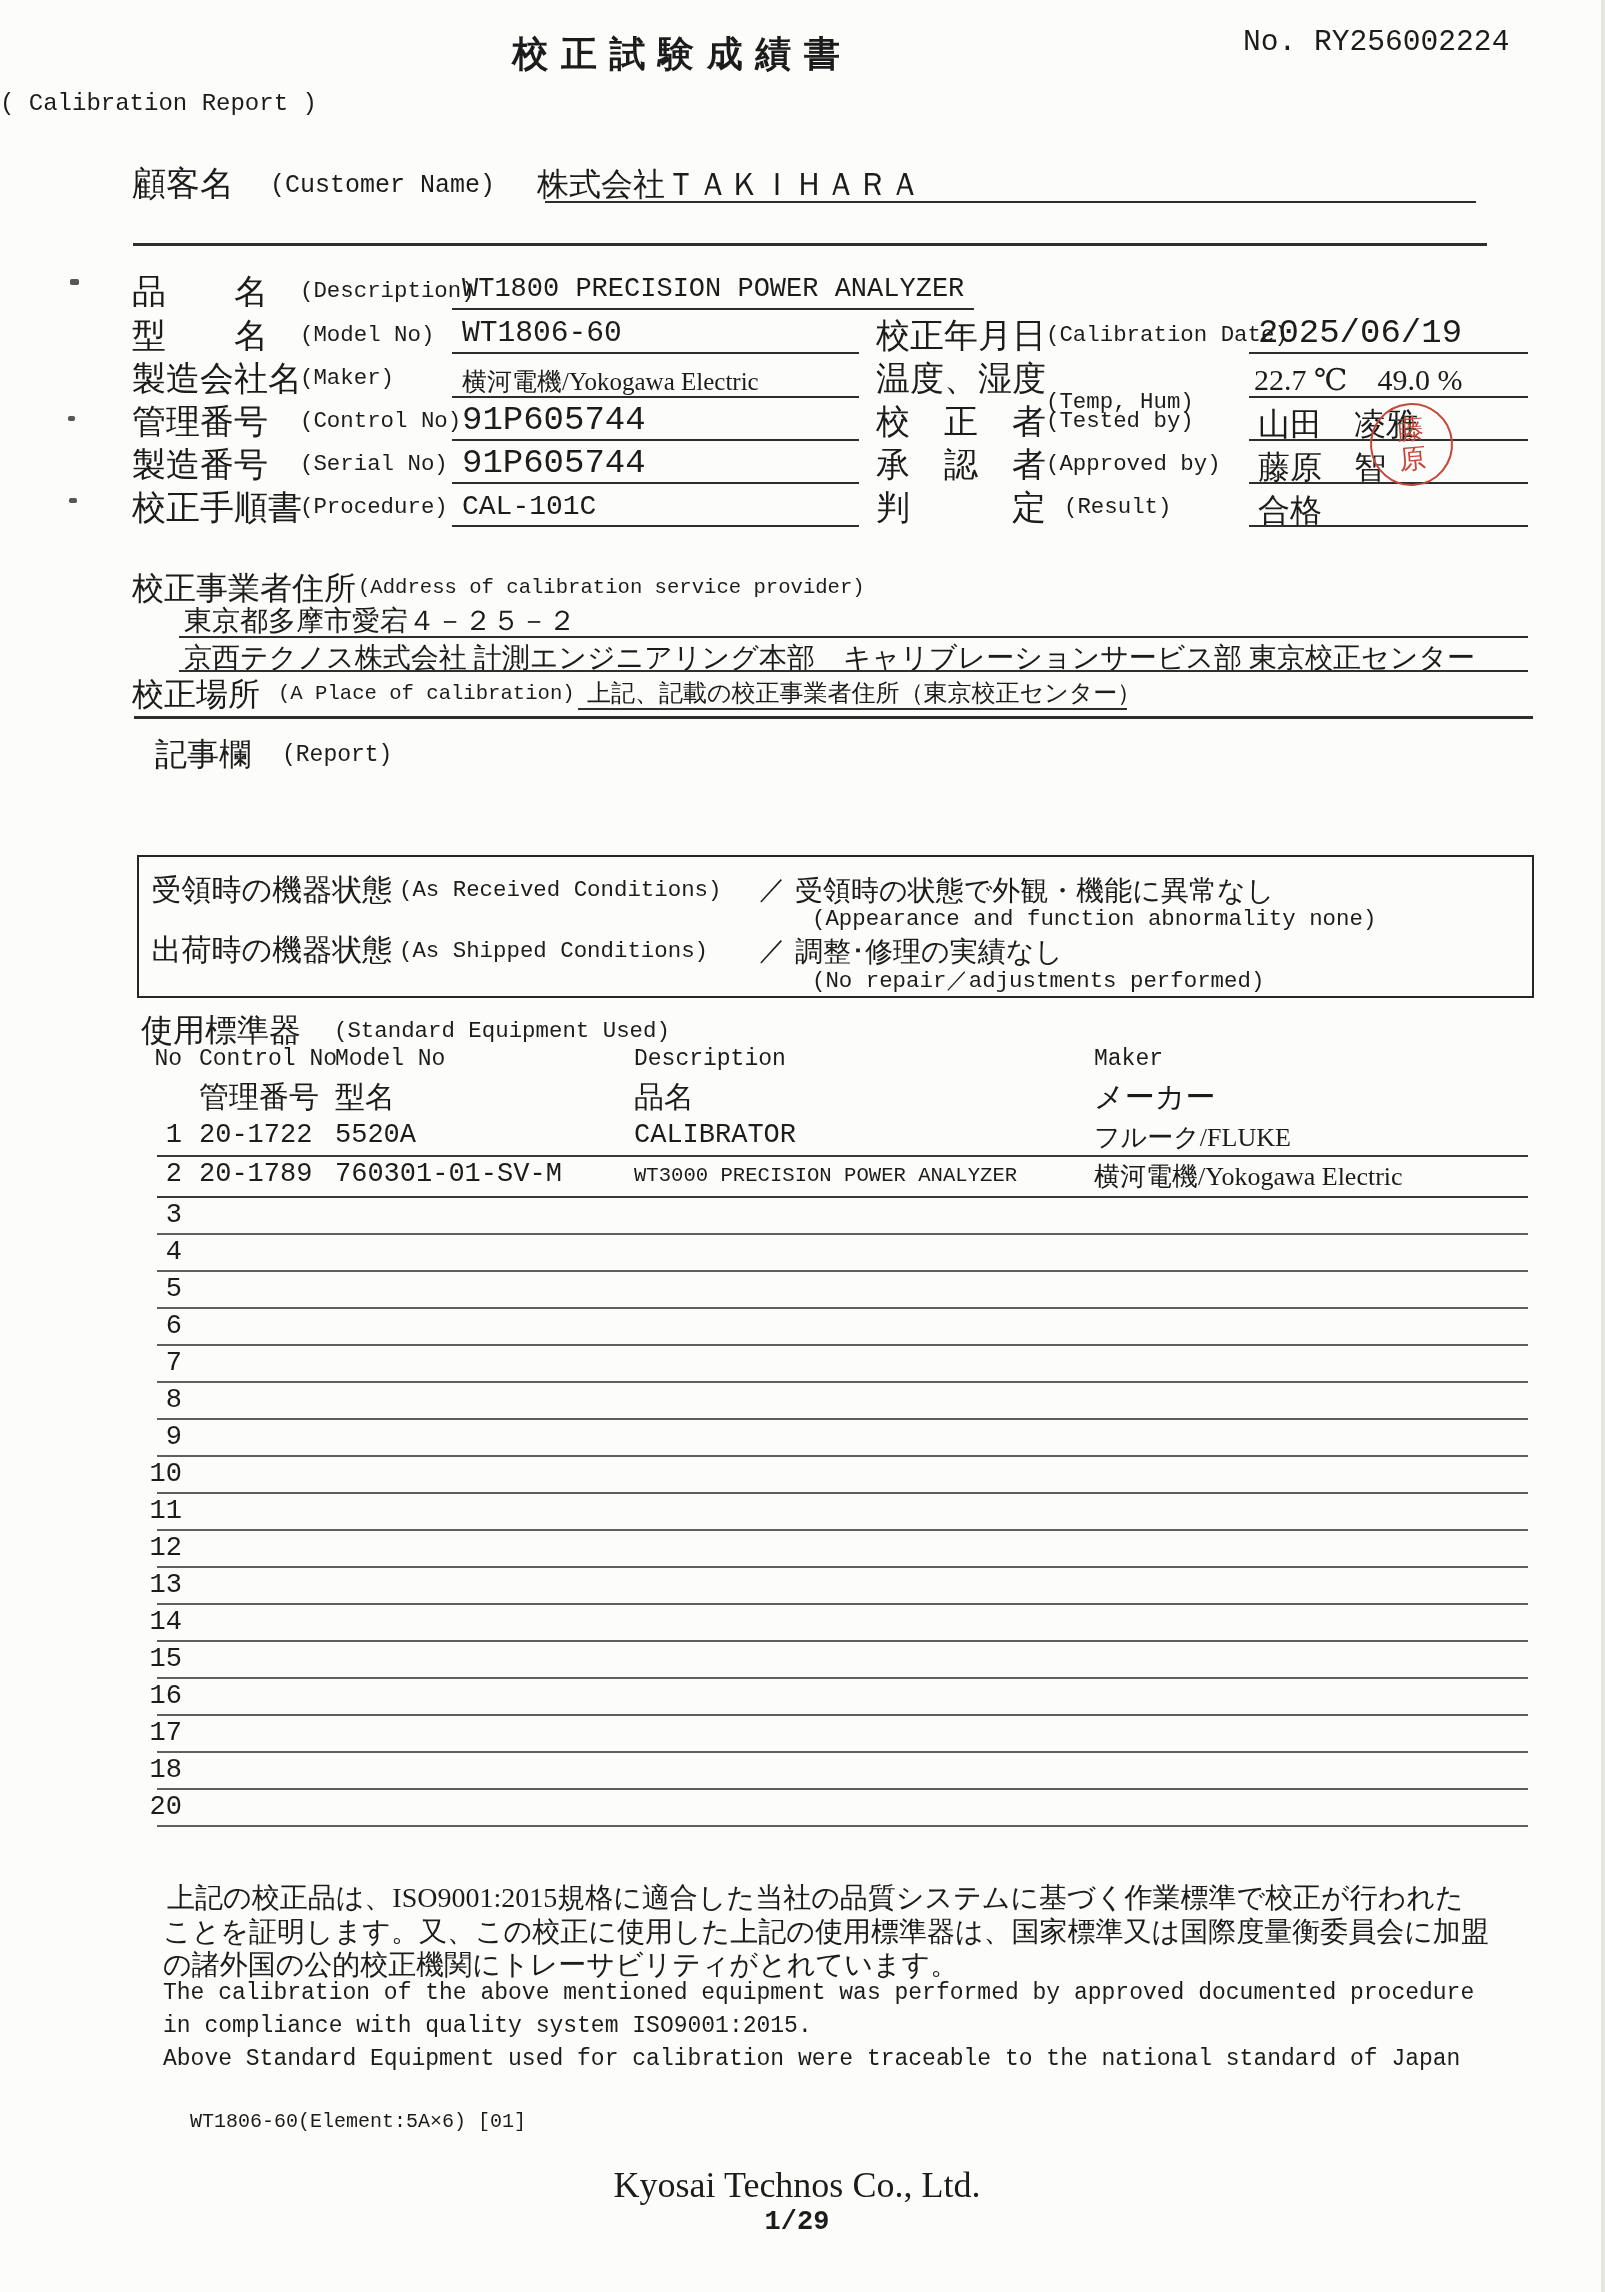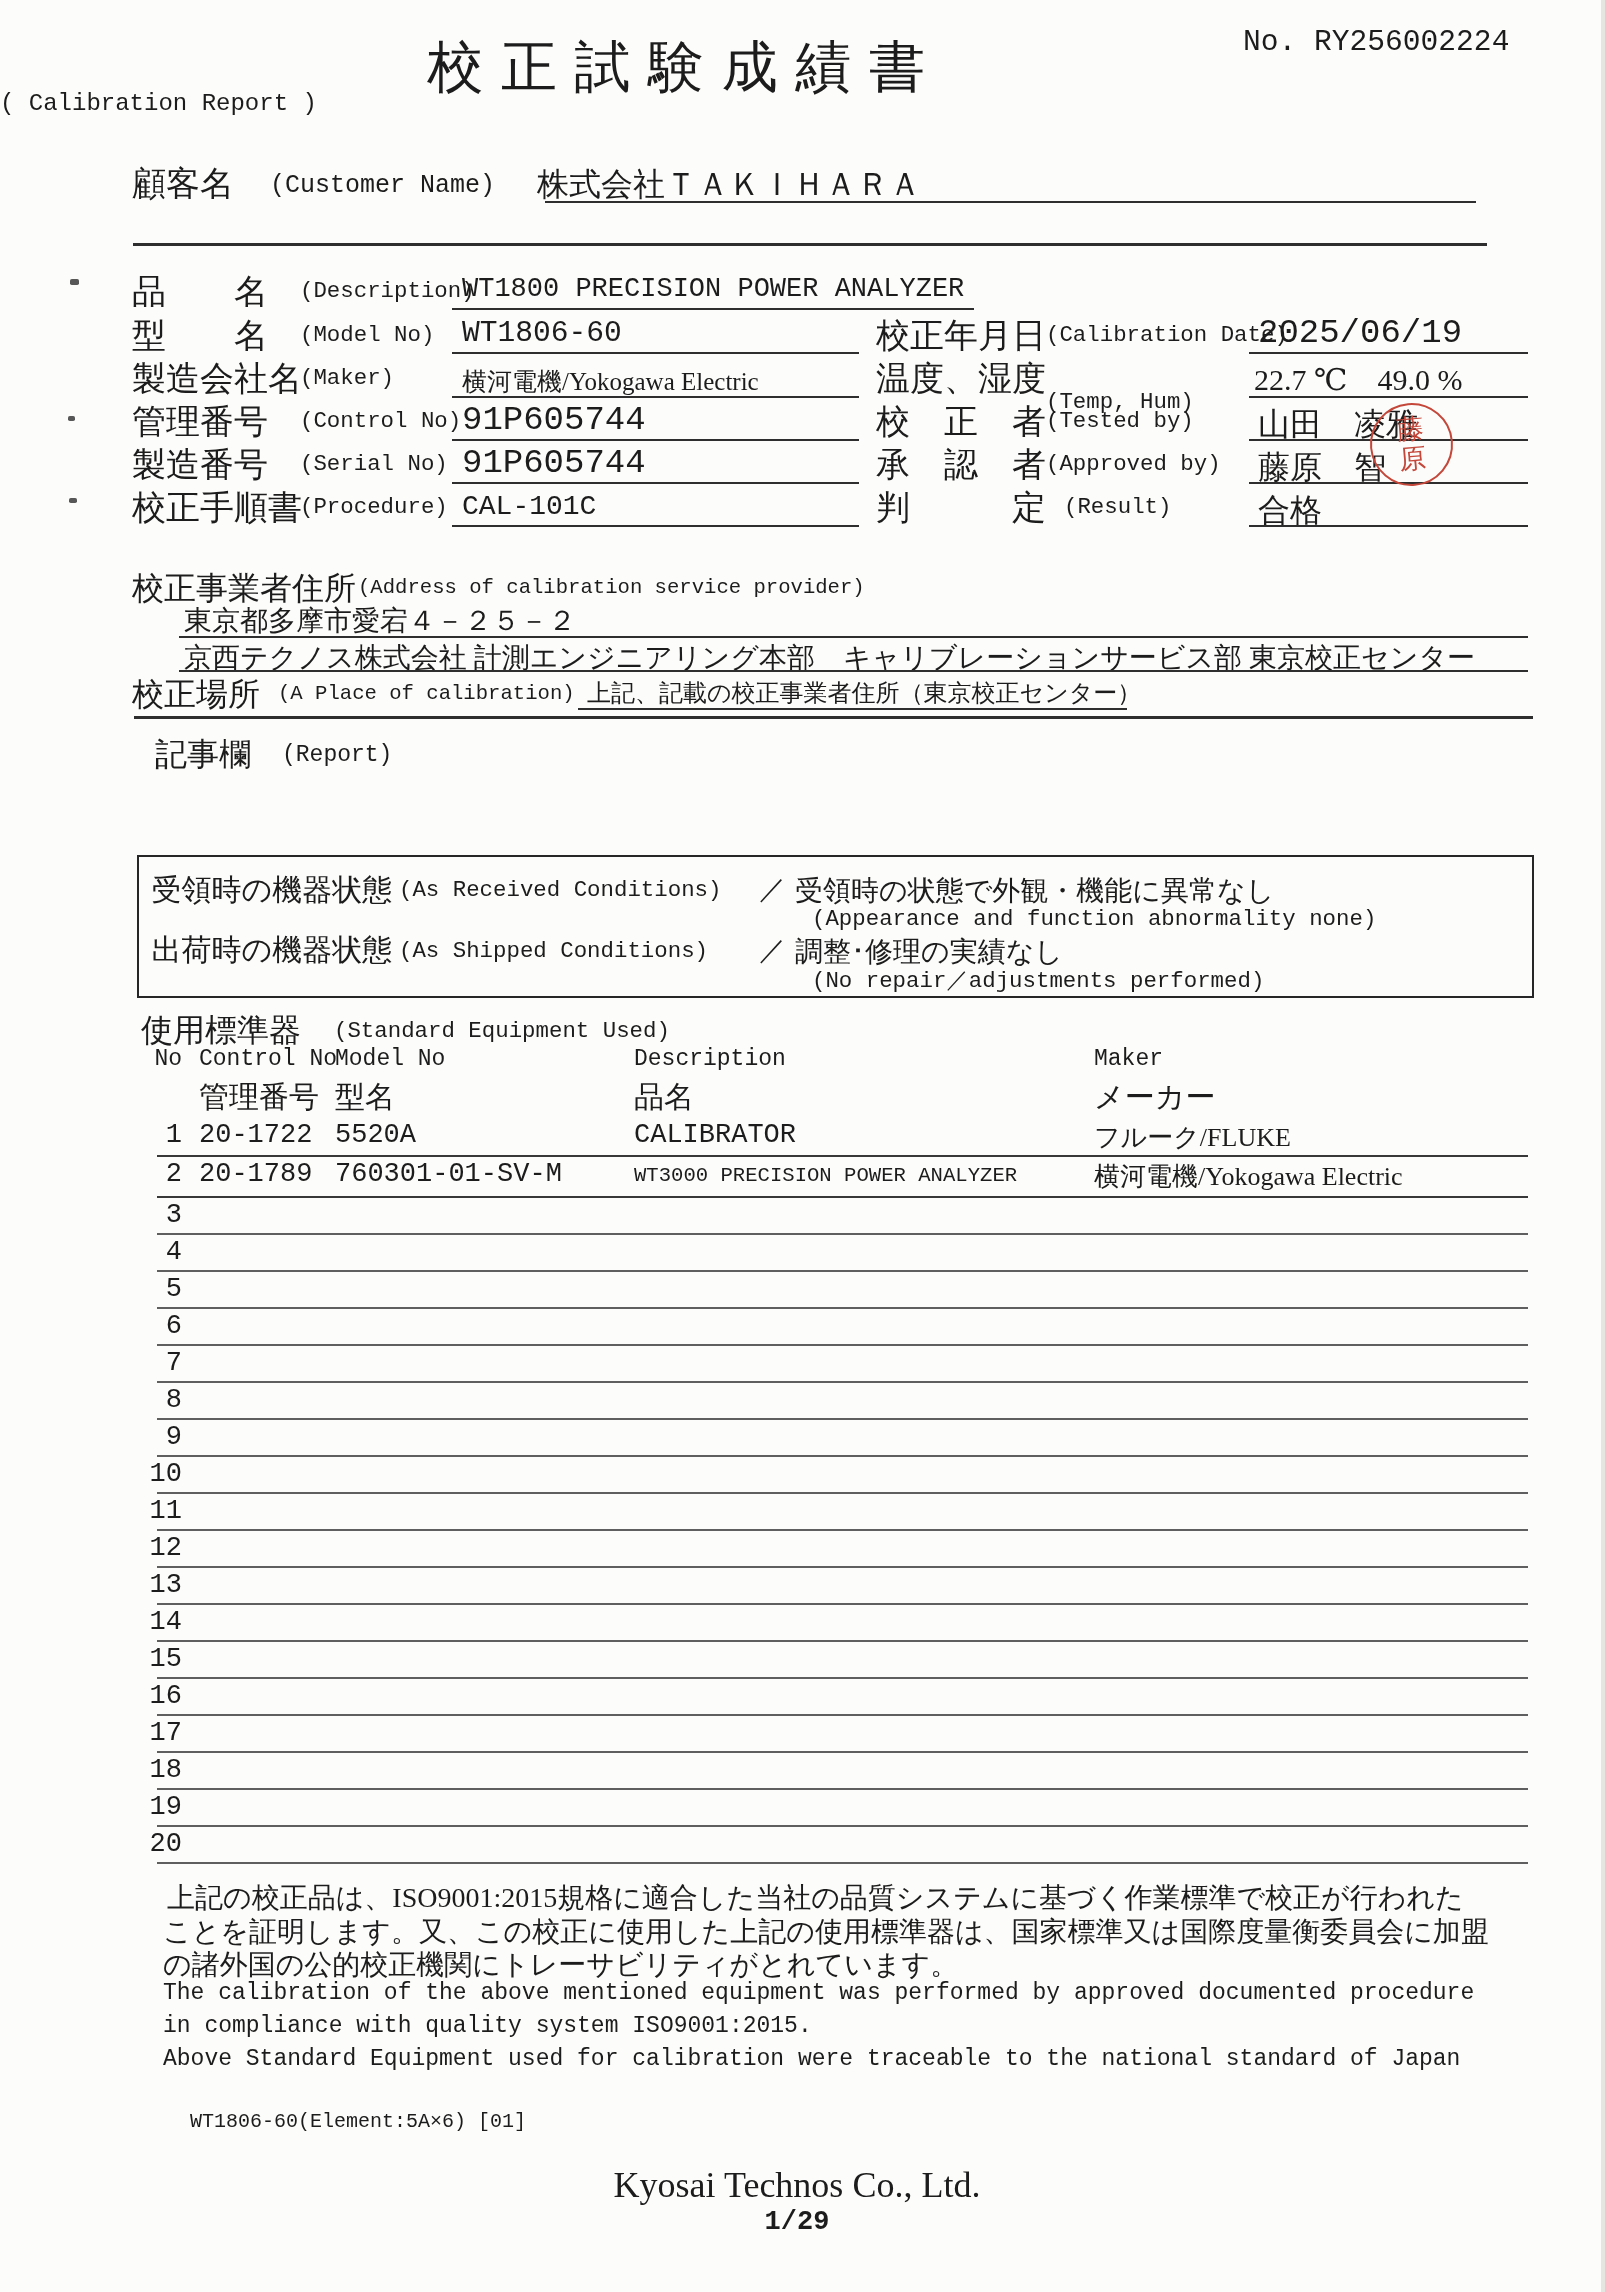--- a/index.html
+++ b/index.html
@@ -7,21 +7,21 @@
     position:relative; width:1606px; height:2293px;
     background:#fcfcfa; overflow:hidden;
     font-family:"Liberation Serif","DejaVu Serif",serif;
     color:#1c1c1c;
   }
   .r { position:absolute; white-space:nowrap; }
   .mono { font-family:"Liberation Mono","DejaVu Sans Mono",monospace; }
   .jl { font-size:34px; }                 
   .el { font-size:22.4px; font-family:"Liberation Mono","DejaVu Sans Mono",monospace; } 
   .line { position:absolute; background:#2e2e2e; height:1.8px; }
-  .title { font-size:56px; font-weight:normal; letter-spacing:1.8px; text-align:center; }
+  .title { font-size:36px; font-weight:bold; letter-spacing:1.8px; text-align:center; }
   .subtitle { font-size:24px; }
   .stamp {
     position:absolute; left:1370px; top:403px; width:79px; height:79px;
     border:2.7px solid #c4473a; border-radius:50%;
     display:flex; flex-direction:column; align-items:center; justify-content:center;
     color:#c4473a; font-size:27px; line-height:29.6px;
     transform:rotate(-5deg); background:transparent;
   }
   .cond-box { position:absolute; left:137px; top:855px; width:1393px; height:139px; border:2.2px solid #262626; }
   .cond-box .r { position:absolute; }
@@ -301,28 +301,20 @@
         </div>
         <div class="erow" style="height: 37px;">
           <span class="ecell c-no">18</span>
           <span class="ecell c-control"></span>
           <span class="ecell c-model"></span>
           <span class="ecell c-desc"></span>
           <span class="ecell c-maker"></span>
           <div class="eline"></div>
         </div>
         <div class="erow" style="height: 37px;">
-          <span class="ecell c-no">19</span>
-          <span class="ecell c-control"></span>
-          <span class="ecell c-model"></span>
-          <span class="ecell c-desc"></span>
-          <span class="ecell c-maker"></span>
-          <div class="eline"></div>
-        </div>
-        <div class="erow" style="height: 37px;">
           <span class="ecell c-no">20</span>
           <span class="ecell c-control"></span>
           <span class="ecell c-model"></span>
           <span class="ecell c-desc"></span>
           <span class="ecell c-maker"></span>
           <div class="eline"></div>
         </div>
       </div>
   </div>
 

